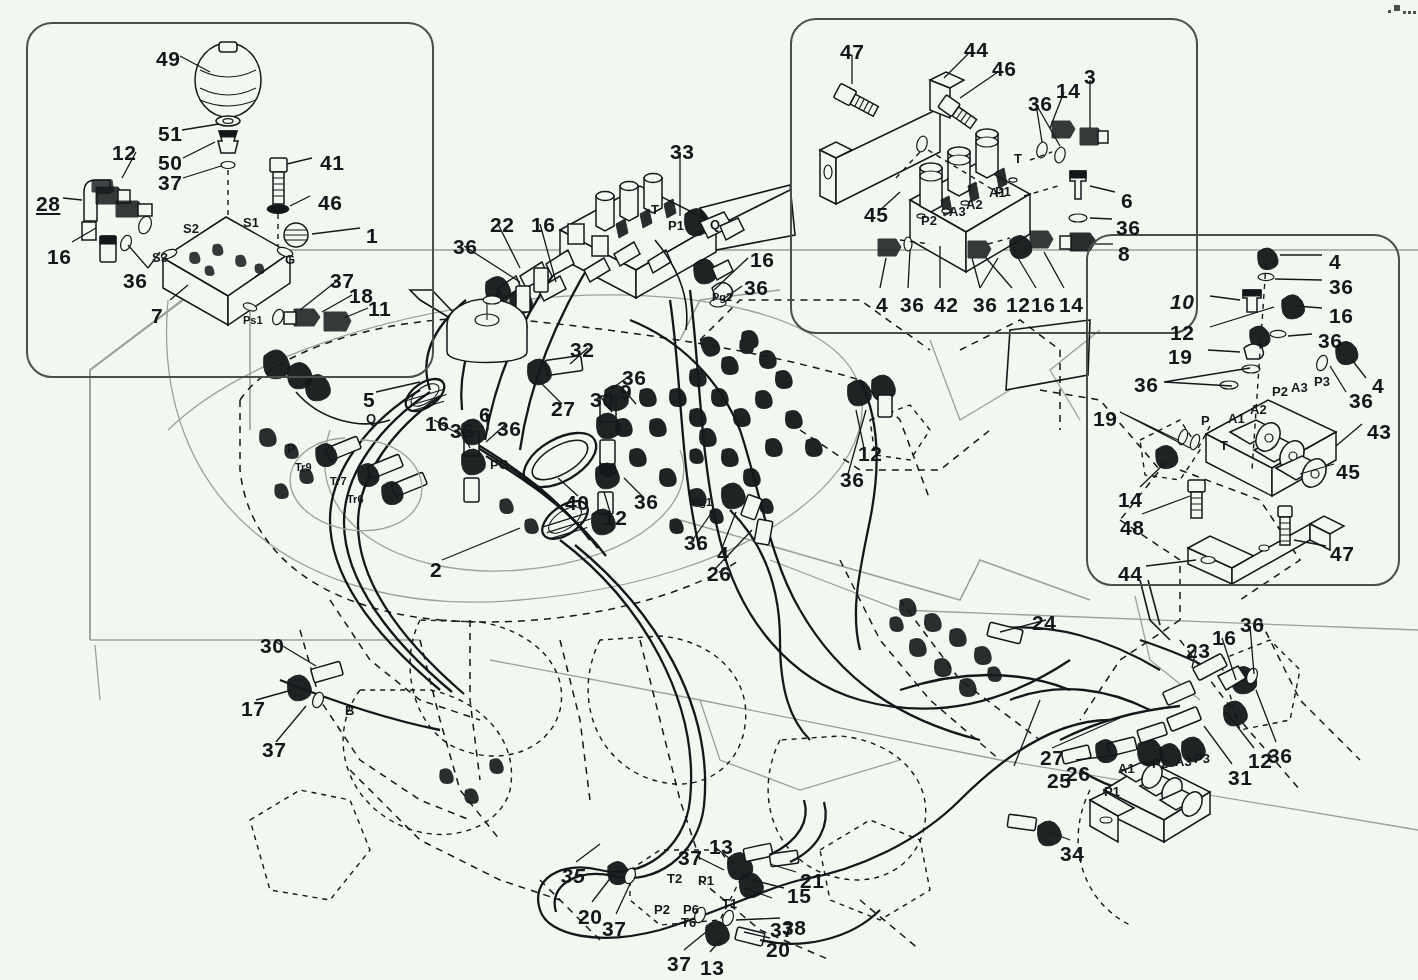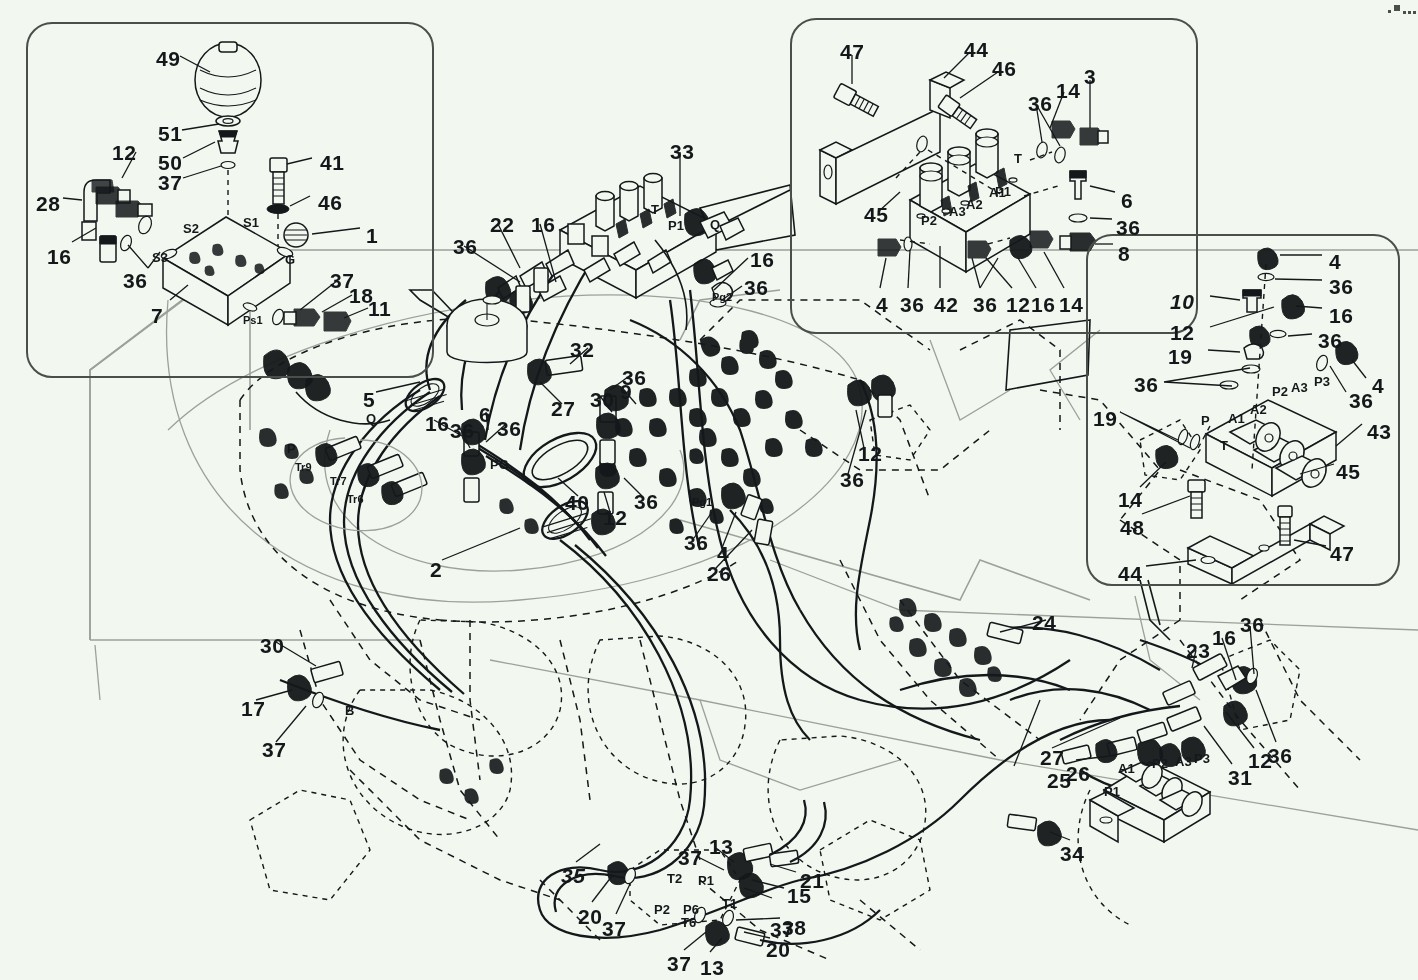--- a/index.html
+++ b/index.html
@@ -729,21 +729,21 @@
   <div class="boxframe" style="left:26px;top:22px;width:404px;height:352px;"></div>
   <div class="boxframe" style="left:790px;top:18px;width:404px;height:312px;"></div>
   <div class="boxframe" style="left:1086px;top:234px;width:310px;height:348px;"></div>
 
   <div id="callout-layer">
       <div class="cal" style="left: 156px; top: 48px;">49</div>
       <div class="cal" style="left: 158px; top: 123px;">51</div>
       <div class="cal" style="left: 158px; top: 152px;">50</div>
       <div class="cal" style="left: 158px; top: 172px;">37</div>
       <div class="cal" style="left: 112px; top: 142px;">12</div>
-      <div class="cal" style="left: 36px; top: 193px;">28</div>
+      <div class="cal" style="left: 36px; top: 193px; text-decoration: underline;">28</div>
       <div class="cal" style="left: 47px; top: 246px;">16</div>
       <div class="cal" style="left: 123px; top: 270px;">36</div>
       <div class="cal" style="left: 320px; top: 152px;">41</div>
       <div class="cal" style="left: 318px; top: 192px;">46</div>
       <div class="cal" style="left: 366px; top: 225px;">1</div>
       <div class="cal" style="left: 151px; top: 305px;">7</div>
       <div class="cal" style="left: 330px; top: 270px;">37</div>
       <div class="cal" style="left: 349px; top: 285px;">18</div>
       <div class="cal" style="left: 368px; top: 298px;">11</div>
       <div class="cal" style="left: 840px; top: 41px;">47</div>

